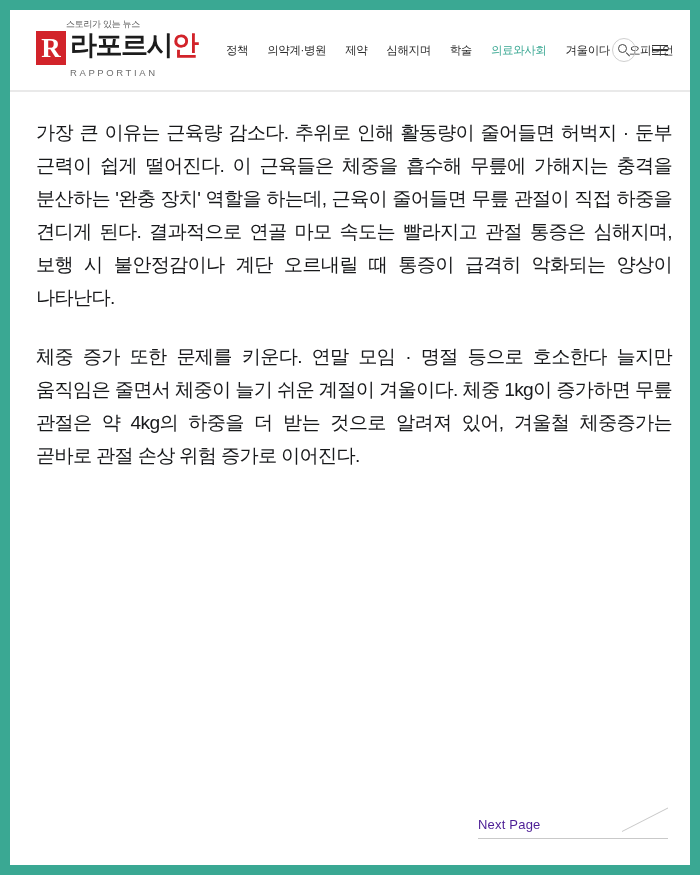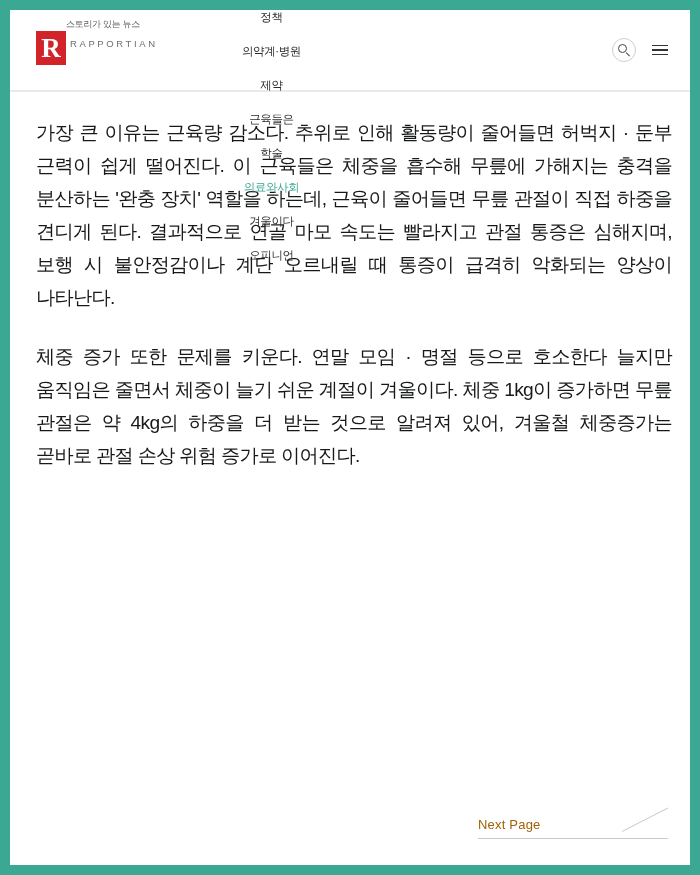--- a/index.html
+++ b/index.html
@@ -75,27 +75,26 @@
     color: #d2232a;
   }
   .brand-en {
     font-size: 9.5px;
     color: #6e6e6e;
     letter-spacing: 2.6px;
     margin-top: 8px;
   }
   .nav {
     position: absolute;
-    left: 232px;
+    left: 216px;
     top: 0;
     height: 80px;
     display: flex;
     align-items: center;
     gap: 19px;
-    flex-direction: column;
   }
   .nav-item {
     font-size: 11.5px;
     color: #2b2b2b;
     letter-spacing: -0.4px;
     white-space: nowrap;
     cursor: pointer;
   }
   .nav-item.active {
     color: #3aa893;
@@ -170,21 +169,21 @@
     width: 190px;
     border-bottom: 1px solid #c9c9c9;
     padding-bottom: 6px;
     display: flex;
     align-items: flex-end;
     justify-content: space-between;
     cursor: pointer;
   }
   .next-page-label {
     font-size: 13px;
-    color: #a16207;
+    color: #4c1d95;
     letter-spacing: 0.2px;
   }
   .next-arrow {
     width: 46px;
     height: 26px;
     position: relative;
     overflow: hidden;
   }
   .next-arrow::before {
     content: "";
@@ -203,30 +202,31 @@
 
 <div class="page">
 
   <div class="header">
 
     <div class="brand">
       <div class="brand-tag">스토리가 있는 뉴스</div>
       <div class="brand-main">
         <div class="brand-r">R</div>
         <div class="brand-words">
+          <div class="brand-ko"><span>라포르시</span><span class="accent">안</span></div>
           <div class="brand-en">RAPPORTIAN</div>
         </div>
       </div>
     </div>
 
     <div class="nav">
       <div class="nav-item">정책</div>
       <div class="nav-item">의약계·병원</div>
       <div class="nav-item">제약</div>
-      <div class="nav-item">근육들은</div>
+      <div class="nav-item">심해지며</div>
       <div class="nav-item">학술</div>
       <div class="nav-item active">의료와사회</div>
       <div class="nav-item">겨울이다</div>
       <div class="nav-item">오피니언</div>
     </div>
 
     <div class="header-tools">
       <div class="search-btn"></div>
       <div class="menu-btn">
         <span></span>

